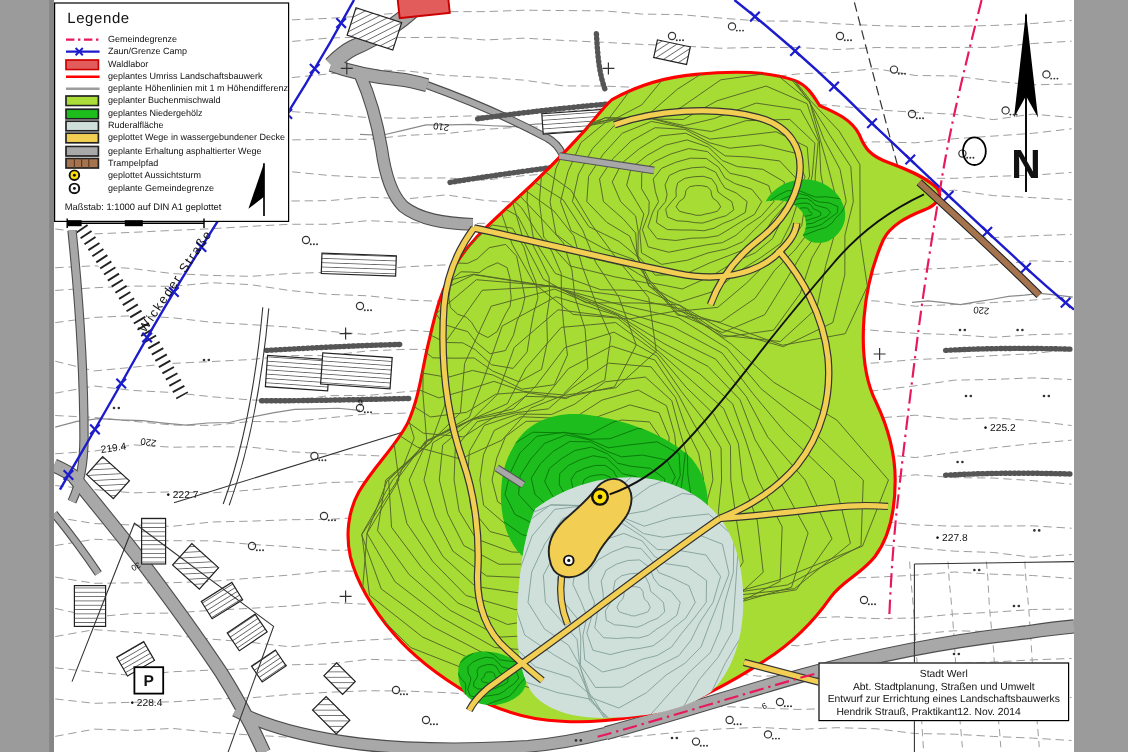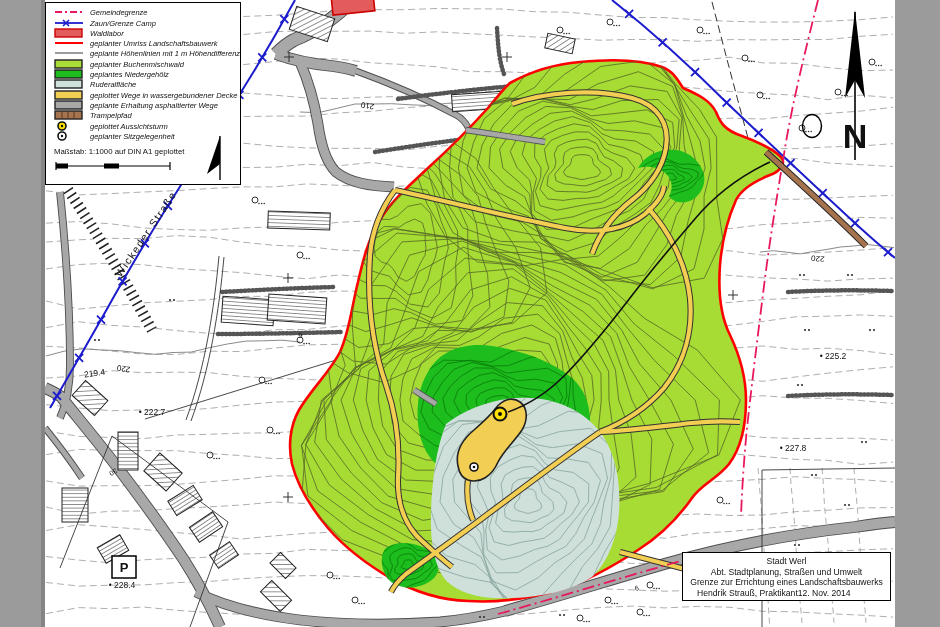--- a/index.html
+++ b/index.html
@@ -2,21 +2,21 @@
 <html><head>
 <meta charset="utf-8">
 <style>
   html,body{margin:0;padding:0;}
   body{width:940px;height:627px;position:relative;background:#9b9b9b;
        font-family:"Liberation Sans", sans-serif;overflow:hidden;}
   #mapsvg{position:absolute;left:0;top:0;}
   .overlay{position:absolute;background:#fff;border:1.6px solid #000;box-sizing:border-box;}
   #legend{left:45px;top:2px;width:196px;height:183px;padding:4px 0 0 8px;}
   #legend .ltitle{font-size:12.5px;letter-spacing:.5px;color:#111;margin:1px 0 6px 2px;}
-  .lrow{display:flex;align-items:flex-end;height:10.3px;font-style:italic;}
+  .lrow{display:flex;align-items:flex-start;height:10.3px;}
   .lrow .sw{width:30px;height:10px;flex:0 0 30px;margin-right:6px;display:flex;align-items:center;}
   .lrow .ltxt{font-size:7.5px;color:#111;white-space:nowrap;}
   #scaleline{font-size:7.8px;color:#111;margin:6px 0 1px 0;}
   #titleblock{left:682px;top:552px;width:209px;height:49px;padding-top:3px;}
   #titleblock .tl{font-size:8.6px;color:#111;text-align:center;line-height:10.6px;white-space:nowrap;}
   #titleblock .tl4{display:flex;justify-content:flex-start;padding:0 10px 0 14px;}
   svg text{font-family:"Liberation Sans", sans-serif;fill:#111;}
 </style>
 </head>
 <body>
@@ -478,20 +478,21 @@
       <text x="300" y="333" font-size="7" text-anchor="middle" transform="rotate(170 300 333)" letter-spacing="0" font-weight="normal">6</text>
       <text x="636" y="586" font-size="7" text-anchor="middle" transform="rotate(160 636 586)" letter-spacing="0" font-weight="normal">9</text>
       <text x="112" y="470" font-size="7" text-anchor="middle" transform="rotate(150 112 470)" letter-spacing="0" font-weight="normal">30</text>
       <rect x="0" y="0" width="45" height="627" fill="#9b9b9b"></rect>
       <rect x="41" y="0" width="4" height="627" fill="#858585"></rect>
       <rect x="895" y="0" width="45" height="627" fill="#9b9b9b"></rect>
     </g>
   </svg>
 
 <div class="overlay" id="legend">
+  <div class="ltitle">Legende</div>
   <div id="lrows">
       <div class="lrow">
         <span class="sw">
           <svg width="30" height="10" viewBox="0 0 30 10">
             <line x1="1" y1="5" x2="29" y2="5" stroke="#e8185a" stroke-width="2" stroke-dasharray="7 3 2 3"></line>
           </svg>
         </span>
         <span class="ltxt">Gemeindegrenze</span>
       </div>
       <div class="lrow">
@@ -510,21 +511,21 @@
           </svg>
         </span>
         <span class="ltxt">Waldlabor</span>
       </div>
       <div class="lrow">
         <span class="sw">
           <svg width="30" height="10" viewBox="0 0 30 10">
             <line x1="1" y1="5" x2="29" y2="5" stroke="#ff0000" stroke-width="2"></line>
           </svg>
         </span>
-        <span class="ltxt">geplanter Umriss Landschaftsbauwerk</span>
+        <span class="ltxt">geplantes Umriss Landschaftsbauwerk</span>
       </div>
       <div class="lrow">
         <span class="sw">
           <svg width="30" height="10" viewBox="0 0 30 10">
             <line x1="1" y1="5" x2="29" y2="5" stroke="#9c9c9c" stroke-width="2"></line>
           </svg>
         </span>
         <span class="ltxt">geplante Höhenlinien mit 1 m Höhendifferenz</span>
       </div>
       <div class="lrow">
@@ -585,38 +586,38 @@
         </span>
         <span class="ltxt">geplottet Aussichtsturm</span>
       </div>
       <div class="lrow">
         <span class="sw">
           <svg width="30" height="10" viewBox="0 0 30 10">
             <circle cx="8" cy="5" r="4" fill="#ffffff" stroke="#111" stroke-width="1.6"></circle>
             <circle cx="8" cy="5" r="1.2" fill="#111"></circle>
           </svg>
         </span>
-        <span class="ltxt">geplanter Sitzgelegenheit</span>
+        <span class="ltxt">geplante Gemeindegrenze</span>
       </div>
     </div>
   <div id="scaleline">Maßstab: 1:1000 auf DIN A1 geplottet</div>
   <svg id="scalebar" width="130" height="10">
       <line x1="2" y1="5" x2="116" y2="5" stroke="#000" stroke-width="1.2"></line>
       <line x1="2" y1="1" x2="2" y2="9" stroke="#000" stroke-width="1.2"></line>
       <line x1="116" y1="1" x2="116" y2="9" stroke="#000" stroke-width="1.2"></line>
       <rect x="2" y="2.5" width="12" height="5" fill="#000"></rect>
       <rect x="50" y="2.5" width="15" height="5" fill="#000"></rect>
     </svg>
   <svg width="34" height="48" style="position:absolute;right:8px;bottom:2px">
     <polygon points="22,2 9,40 22,30" fill="#000"></polygon>
     <line x1="22" y1="2" x2="22" y2="46" stroke="#000" stroke-width="1.4"></line>
   </svg>
 </div>
 
 <div class="overlay" id="titleblock">
   <div class="tl">Stadt Werl</div>
   <div class="tl">Abt. Stadtplanung, Straßen und Umwelt</div>
-  <div class="tl">Grenze zur Errichtung eines Landschaftsbauwerks</div>
+  <div class="tl">Entwurf zur Errichtung eines Landschaftsbauwerks</div>
   <div class="tl tl4">
     <span>Hendrik Strauß, Praktikant</span>
     <span>12. Nov. 2014</span>
   </div>
 </div>
 
 </body></html>

